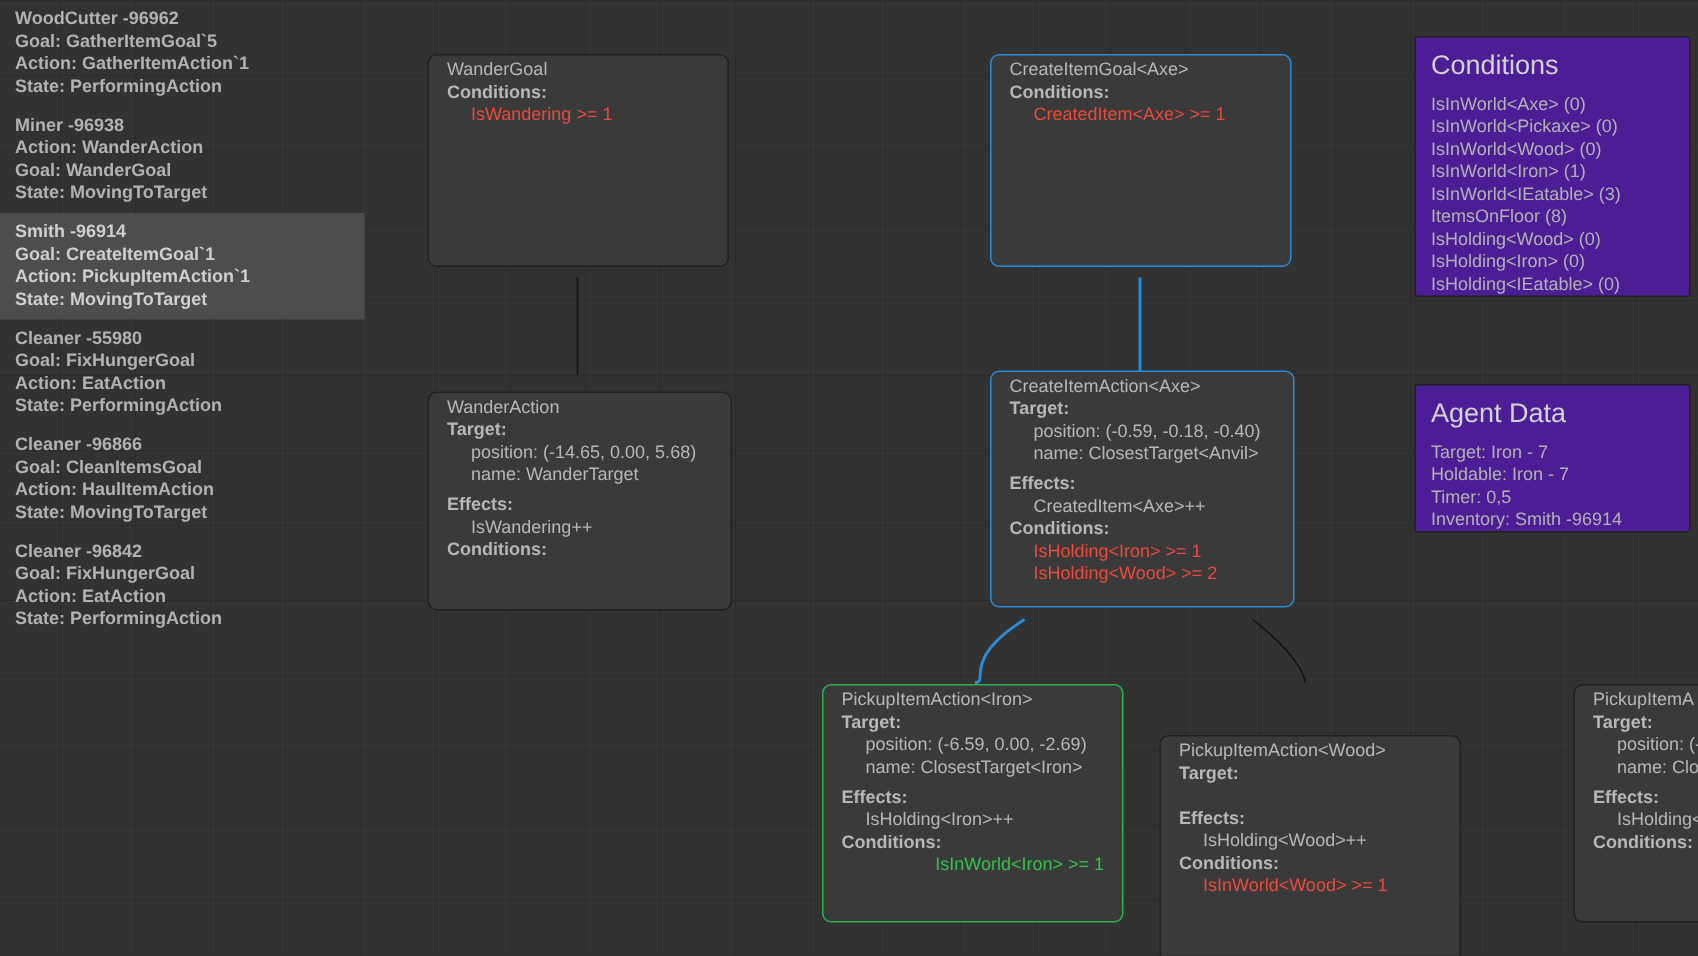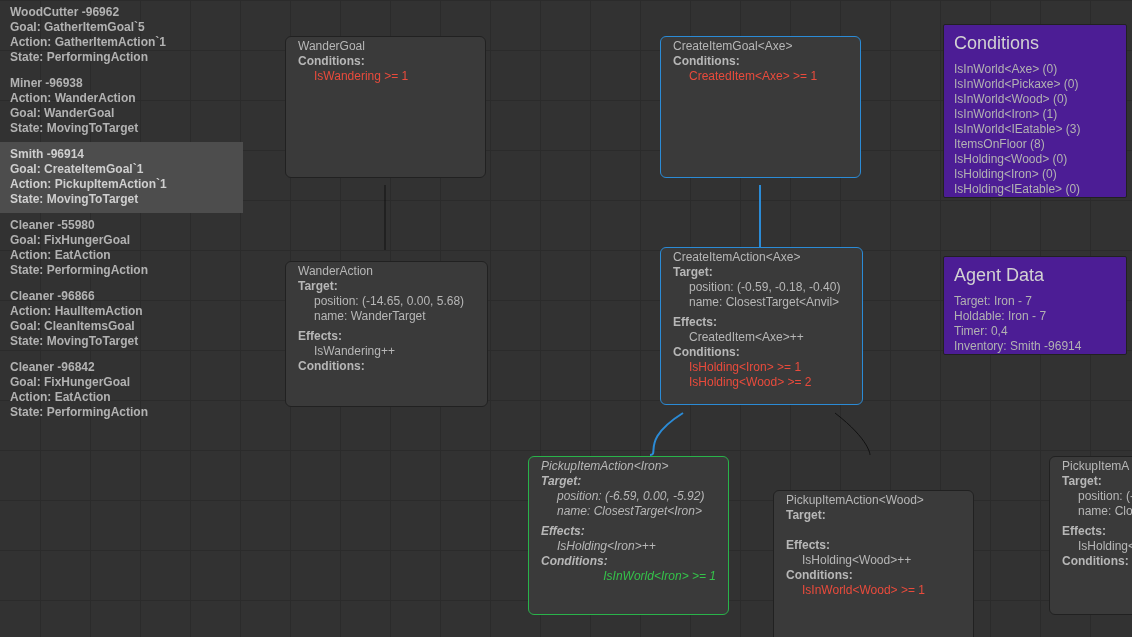--- a/index.html
+++ b/index.html
@@ -67,22 +67,22 @@
       <div>State: MovingToTarget</div>
     </div>
     <div class="agent">
       <div>Cleaner -55980</div>
       <div>Goal: FixHungerGoal</div>
       <div>Action: EatAction</div>
       <div>State: PerformingAction</div>
     </div>
     <div class="agent">
       <div>Cleaner -96866</div>
+      <div>Goal: CleanItemsGoal</div>
       <div>Action: HaulItemAction</div>
-      <div>Goal: CleanItemsGoal</div>
       <div>State: MovingToTarget</div>
     </div>
     <div class="agent">
       <div>Cleaner -96842</div>
       <div>Goal: FixHungerGoal</div>
       <div>Action: EatAction</div>
       <div>State: PerformingAction</div>
     </div>
   </div>
 
@@ -95,21 +95,21 @@
     <div class="row">IsInWorld&lt;IEatable&gt; (3)</div>
     <div class="row">ItemsOnFloor (8)</div>
     <div class="row">IsHolding&lt;Wood&gt; (0)</div>
     <div class="row">IsHolding&lt;Iron&gt; (0)</div>
     <div class="row">IsHolding&lt;IEatable&gt; (0)</div>
   </div>
   <div class="panel" style="top:232px;margin-top:24px;">
     <h2>Agent Data</h2>
     <div class="row">Target: Iron - 7</div>
     <div class="row">Holdable: Iron - 7</div>
-    <div class="row">Timer: 0,4</div>
+    <div class="row">Timer: 0,5</div>
     <div class="row">Inventory: Smith -96914</div>
   </div>
 
   <div class="node" style="left:285px; top:36px; width:175px; height:126px;">
     <div>WanderGoal</div>
     <div class="k">Conditions:</div>
     <div class="ind1 red">IsWandering &gt;= 1</div>
   </div>
 
   <div class="node sel" style="left:660px; top:36px; width:175px; height:126px;">
@@ -135,24 +135,24 @@
     <div class="ind1">position: (-0.59, -0.18, -0.40)</div>
     <div class="ind1">name: ClosestTarget&lt;Anvil&gt;</div>
     <div style="height:5px;"></div>
     <div class="k">Effects:</div>
     <div class="ind1">CreatedItem&lt;Axe&gt;++</div>
     <div class="k">Conditions:</div>
     <div class="ind1 red">IsHolding&lt;Iron&gt; &gt;= 1</div>
     <div class="ind1 red">IsHolding&lt;Wood&gt; &gt;= 2</div>
   </div>
 
-  <div class="node selG" style="left:528px; top:456px; width:175px; height:143px;font-style:italic;">
+  <div class="node selG" style="left:548px; top:456px; width:175px; height:143px;">
     <div>PickupItemAction&lt;Iron&gt;</div>
     <div class="k">Target:</div>
-    <div class="ind1">position: (-6.59, 0.00, -5.92)</div>
+    <div class="ind1">position: (-6.59, 0.00, -2.69)</div>
     <div class="ind1">name: ClosestTarget&lt;Iron&gt;</div>
     <div style="height:5px;"></div>
     <div class="k">Effects:</div>
     <div class="ind1">IsHolding&lt;Iron&gt;++</div>
     <div class="k">Conditions:</div>
     <div class="ind1 green">IsInWorld&lt;Iron&gt; &gt;= 1</div>
   </div>
 
   <div class="node" style="left:773px; top:476px; width:175px; height:143px;margin-top:14px;">
     <div>PickupItemAction&lt;Wood&gt;</div>

